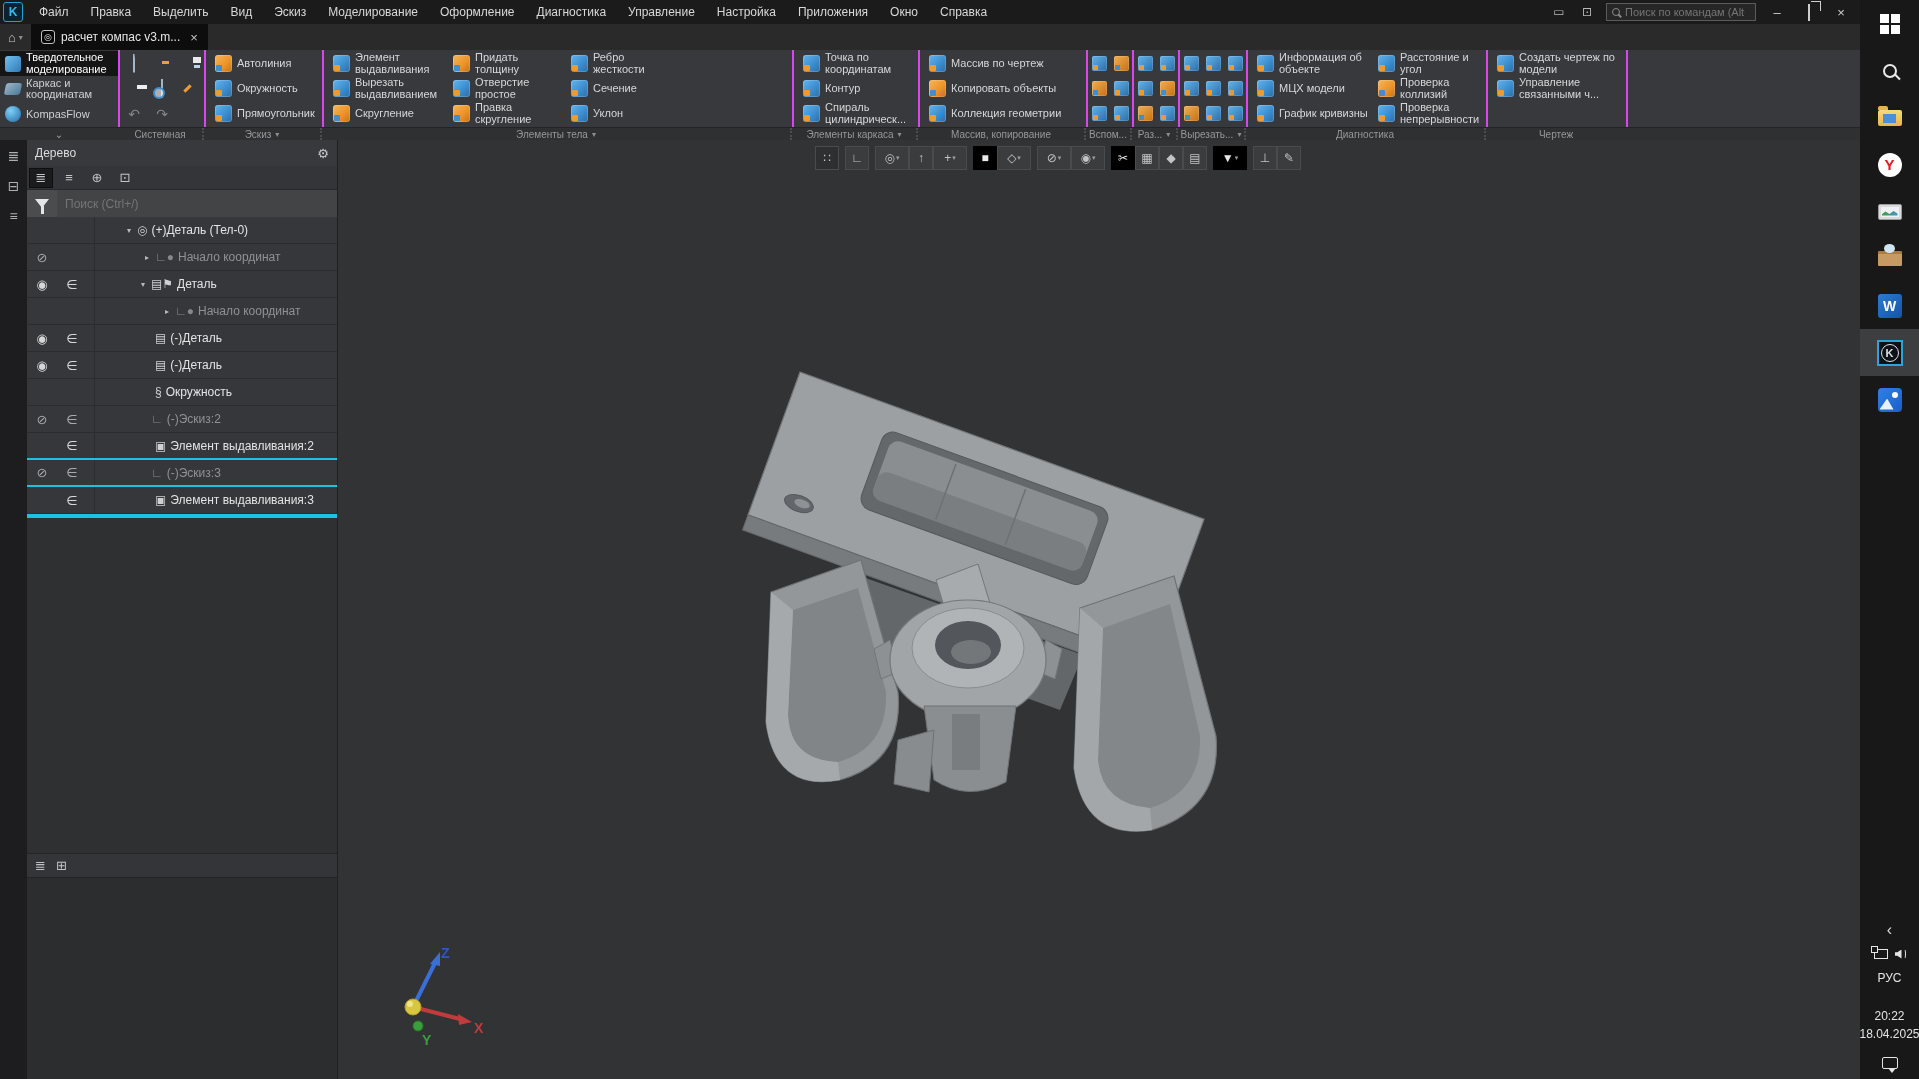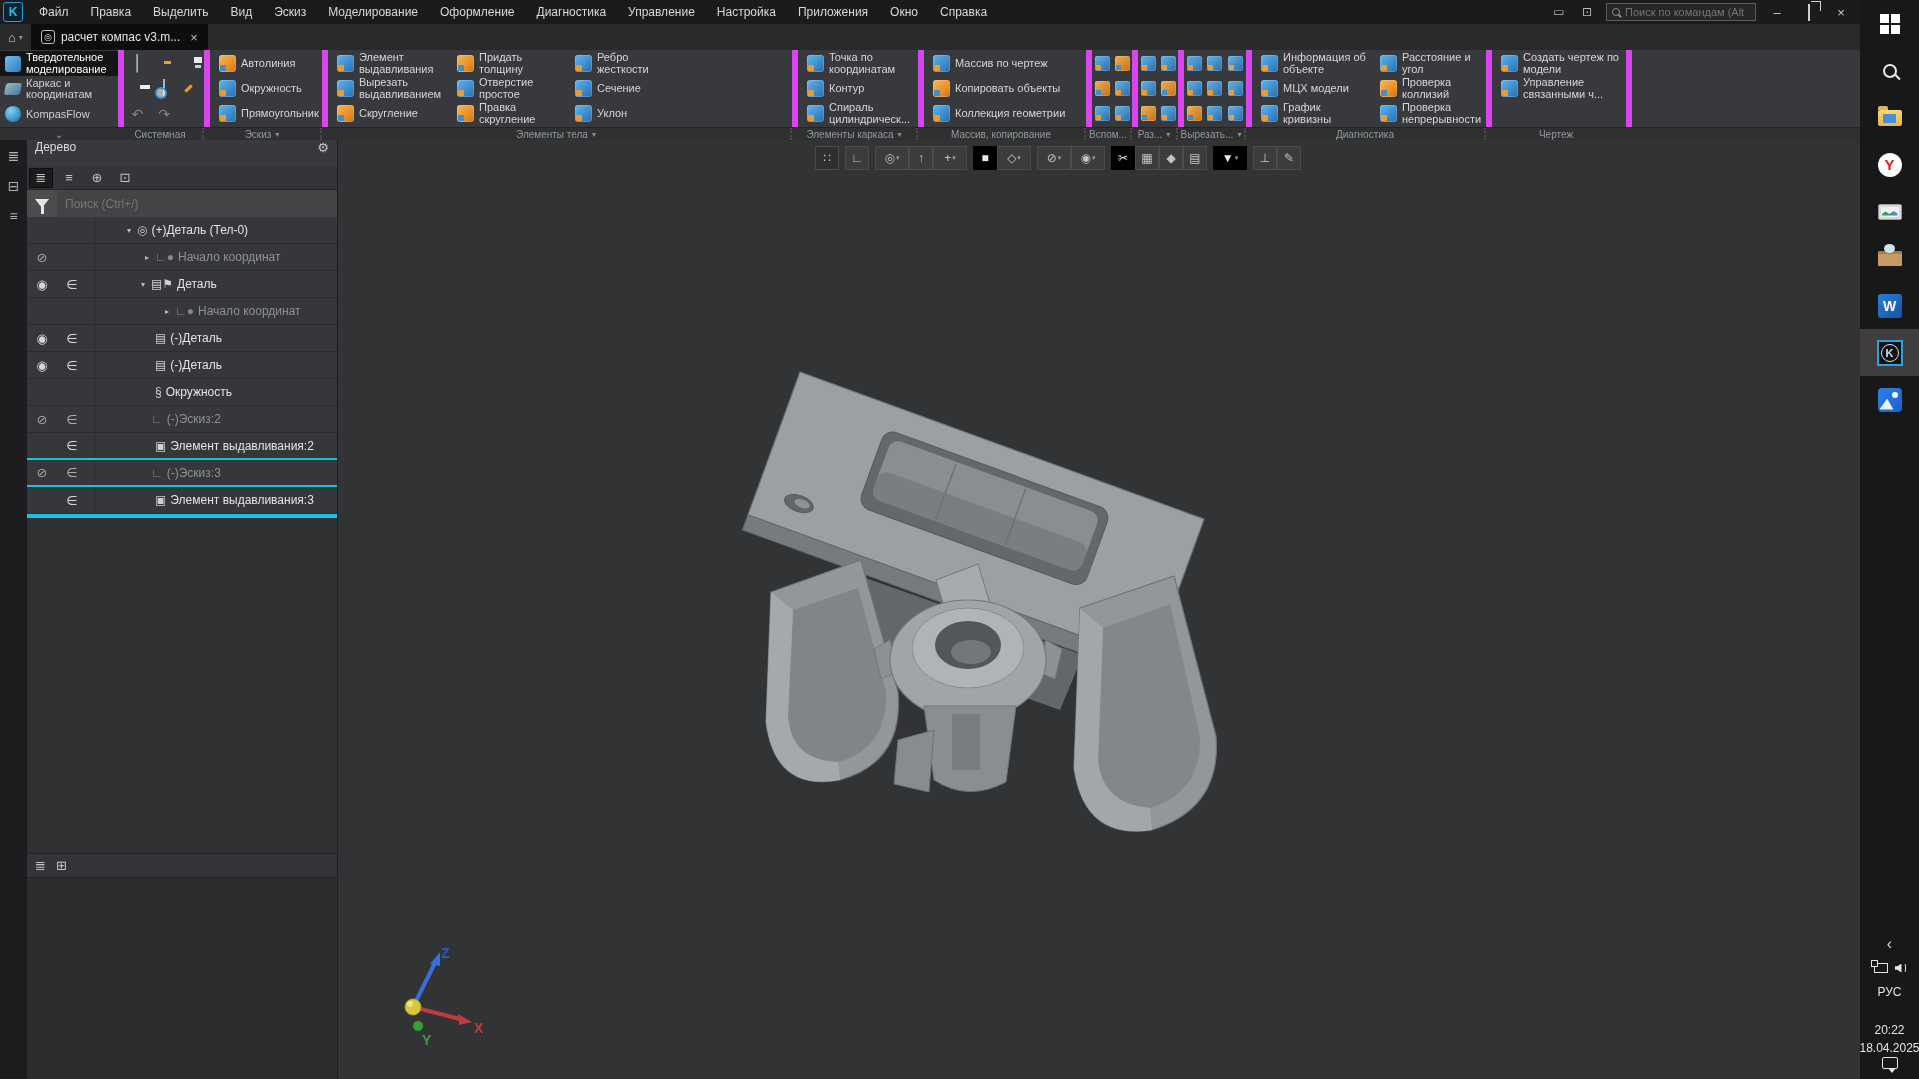--- a/index.html
+++ b/index.html
@@ -36,21 +36,21 @@
   .homecaret { font-size:8px; color:#8d8e90; }
   .tab { display:flex; align-items:center; gap:6px; background:#0d0d0d; color:#e6e6e6;
     padding:0 10px; font-size:12px; max-width:190px; }
   .tabico { width:14px; height:14px; border-radius:3px; border:1px solid #bfc0c2; color:#dfe0e1;
     font-size:9px; display:flex; align-items:center; justify-content:center; background:#050505;}
   .tclose { color:#c2c3c5; font-size:13px; margin-left:4px; }
 
   
   #ribbon { position:absolute; left:0; top:50px; width:1860px; height:90px; background:#37393c; }
   .rmain { display:flex; height:77px; }
-  .rg { border-left:6px solid #d946ef; height:100%; padding-top:1px; }
+  .rg { border-left:2px solid #d946ef; height:100%; padding-top:1px; }
   .modes { width:118px; border-left:0; display:flex; flex-direction:column; }
   .mode { flex:1; display:flex; align-items:center; gap:5px; padding-left:5px; color:#cfd0d1; font-size:11px; line-height:1.02;}
   .mode.active { background:#151515; color:#ffffff; }
   .mico { width:16px; height:16px; flex:0 0 auto; border-radius:3px;
     background:linear-gradient(135deg,#6fc0f0,#2f7ab8); }
   .mico.flat { background:linear-gradient(135deg,#9fb6c6,#4a7a9a); transform:skewX(-12deg); height:12px; }
   .mico.ball { border-radius:50%; background:radial-gradient(circle at 35% 30%,#7fd0f8,#1f6aa8); }
 
   .sysgrid { width:86px; display:grid; grid-template-columns:repeat(3,1fr); grid-auto-rows:25px;
     align-items:center; justify-items:center; }
@@ -97,21 +97,21 @@
   .rlcollapse { width:118px; justify-content:center; display:flex; color:#9fa0a2; font-size:10px; }
 
   
   #leftstrip { position:absolute; left:0; top:140px; width:27px; height:939px; background:#1d1d1f;
     display:flex; flex-direction:column; align-items:center; padding-top:8px; gap:14px; }
   .lsico { color:#aeafb1; font-size:14px; }
 
   
   #treepanel { position:absolute; left:27px; top:140px; width:311px; height:939px; background:#2c2d2f;
     border-right:1px solid #1f2022; }
-  .thead { height:26px; background:#37393c; display:flex; color:#dcdddd; font-size:12px;
+  .thead { height:26px; background:#37393c; display:flex; align-items:center; color:#dcdddd; font-size:12px;
     padding:0 8px; }
   .thead .gear { margin-left:auto; color:#c8c9cb; font-size:13px; }
   .ttools { height:24px; background:#333538; display:flex; align-items:center; gap:4px; padding-left:2px;
     border-bottom:1px solid #26272a; }
   .ttool { width:24px; height:20px; display:flex; align-items:center; justify-content:center;
     color:#c2c3c5; font-size:13px; }
   .ttool.active { background:#1b1c1d; border:1px solid #0e0f10; }
   .tsearch { height:27px; background:#424446; display:flex; align-items:center; }
   .funnelbtn { width:30px; height:100%; display:flex; align-items:center; justify-content:center; background:#4a4c4e; }
   .funnel { width:0; height:0; border-left:7px solid transparent; border-right:7px solid transparent;
@@ -184,21 +184,21 @@
     background:#ffffff; }
   .ttray { margin-top:auto; display:flex; flex-direction:column; align-items:center; width:100%;
     color:#e4e5e6; padding-bottom:6px; }
   .traychev { font-size:16px; color:#d8d9da; margin-bottom:10px; }
   .trayicons { display:flex; gap:7px; align-items:center; margin-bottom:12px; }
   .netico { width:14px; height:10px; border:1.5px solid #e4e5e6; position:relative; }
   .netico::before { content:""; position:absolute; left:-4px; top:-4px; width:5px; height:5px; border:1.5px solid #e4e5e6; background:#181818;}
   .volico { width:7px; height:9px; background:#e4e5e6; clip-path:polygon(0 30%,40% 30%,100% 0,100% 100%,40% 70%,0 70%); position:relative;}
   .volarc { width:4px; height:10px; border:1.5px solid transparent; border-right-color:#e4e5e6; border-radius:50%; }
   .lang { font-size:12px; margin-bottom:22px; }
-  .clock { font-size:12px; line-height:1.5; text-align:center; }
+  .clock { font-size:12px; line-height:1.5; text-align:center; margin-bottom:14px; }
   .notifico { width:16px; height:12px; border:1.5px solid #e4e5e6; border-radius:2px; position:relative; margin-bottom:4px;}
   .notifico::after { content:""; position:absolute; left:5px; bottom:-5px; border-left:4px solid transparent;
     border-right:4px solid transparent; border-top:5px solid #e4e5e6; }
 </style>
 </head>
 <body>
 
 <div id="app">
 
   <div id="titlebar">

